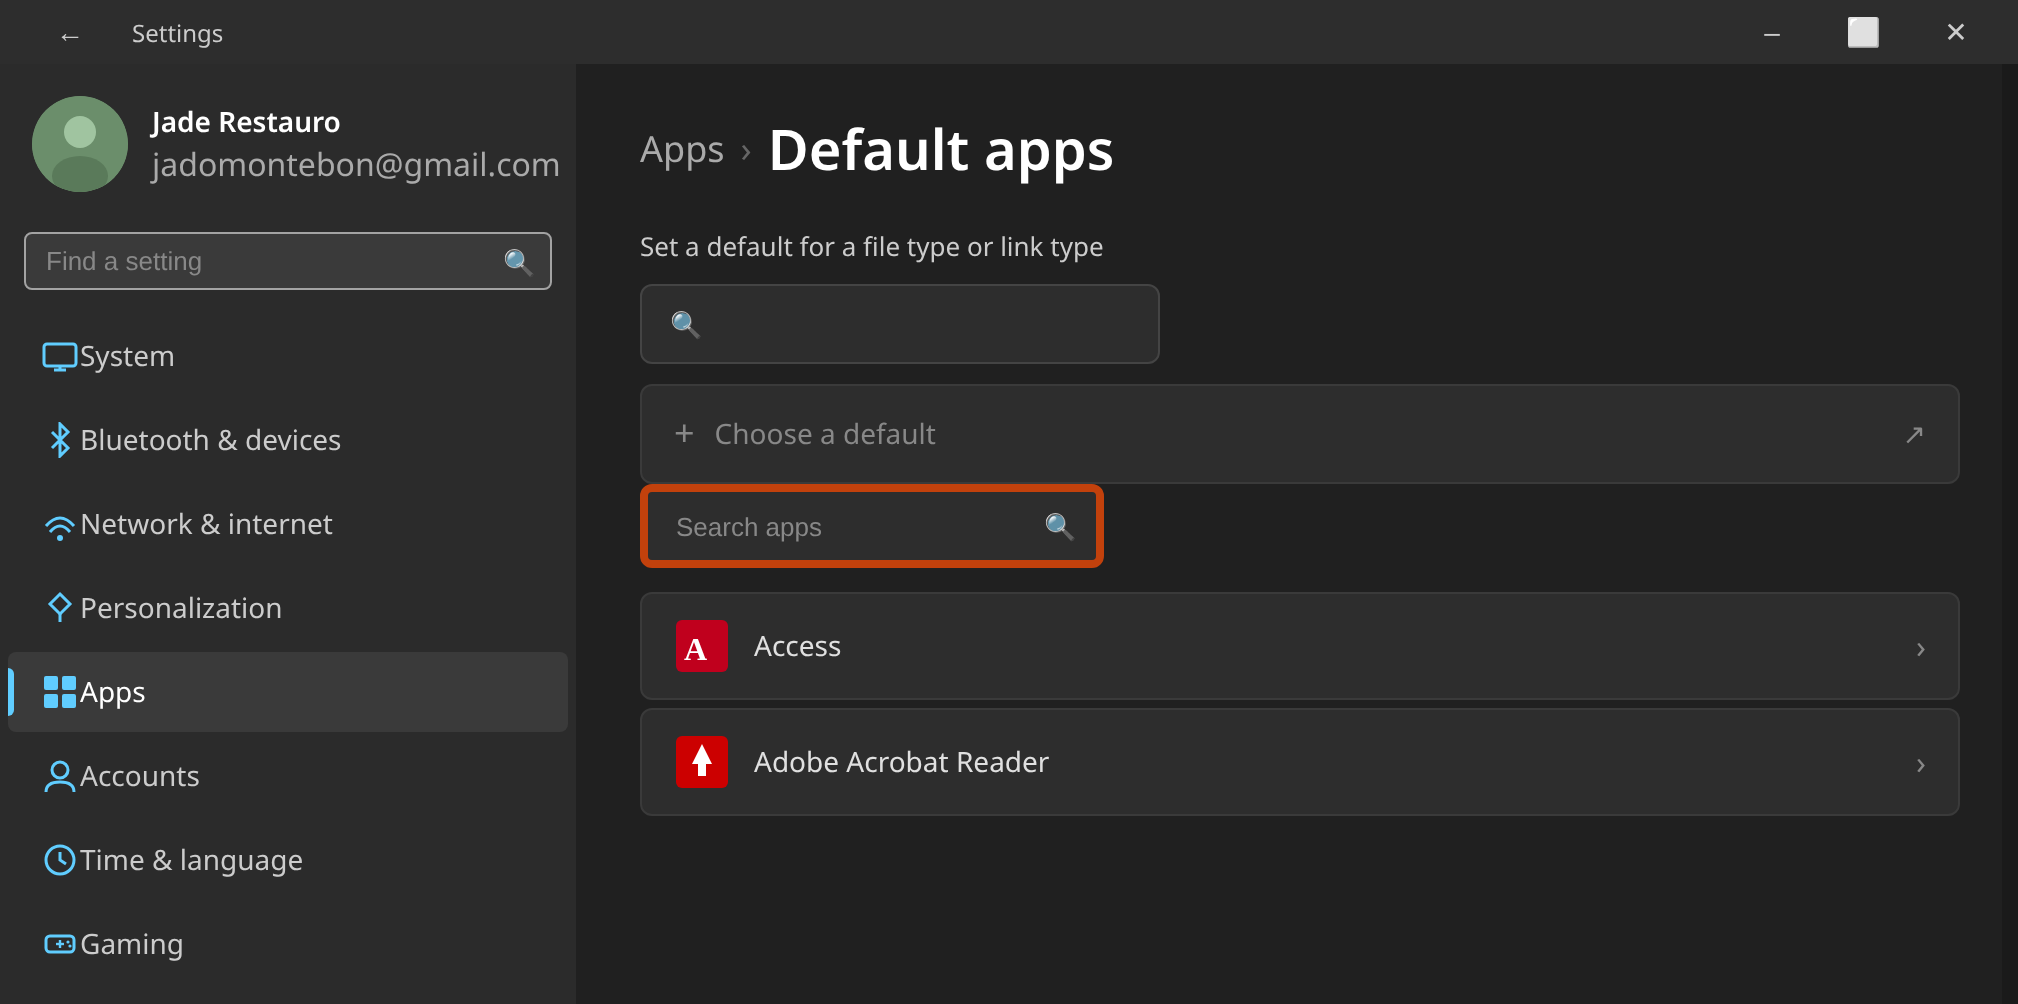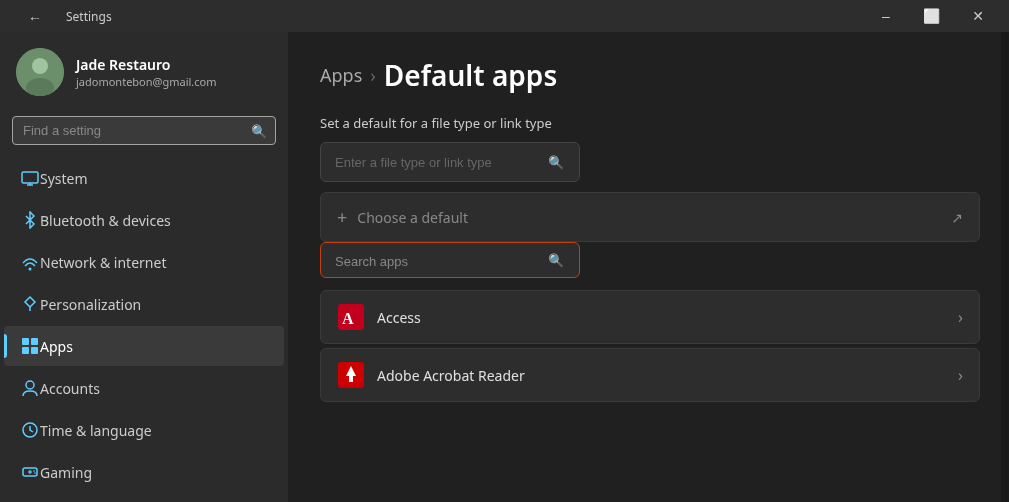--- a/index.html
+++ b/index.html
@@ -81,21 +81,21 @@
       background: #6b8e6b;
       display: flex;
       align-items: center;
       justify-content: center;
       overflow: hidden;
       flex-shrink: 0;
     }
     .avatar svg { width: 48px; height: 48px; }
     .user-info { display: flex; flex-direction: column; }
     .user-name { font-size: 14px; font-weight: 600; color: #fff; }
-    .user-email { font-size: 11px; color: #aaa; }
+    .user-email { font-size: 16px; color: #aaa; }
 
     .search-box {
       margin: 8px 12px 12px 12px;
       position: relative;
     }
     .search-input {
       width: 100%;
       background: #3a3a3a;
       border: 1px solid #a3a3a3;
       border-radius: 4px;
@@ -221,26 +221,26 @@
     .external-link-icon { color: #888; font-size: 14px; }
 
     .apps-section-title {
       font-size: 13px;
       color: #ccc;
       margin: 20px 0 10px 0;
     }
 
     .search-apps-box {
       background: #2d2d2d;
-      border: 1px solid #c2410c;
+      border: 4px solid #c2410c;
       border-radius: 6px;
       padding: 8px 14px;
       display: flex;
-      align-items: flex-end;
-      width: 260px;
+      align-items: center;
+      width: 232px;
       gap: 8px;
       margin-bottom: 12px;
     }
     .search-apps-input {
       background: transparent;
       border: none;
       outline: none;
       color: #ccc;
       font-size: 13px;
       flex: 1;
@@ -426,21 +426,20 @@
 
     <div class="breadcrumb">
       <span class="breadcrumb-link">Apps</span>
       <span class="breadcrumb-sep">›</span>
       <span class="page-title">Default apps</span>
     </div>
 
     <div class="section-title">Set a default for a file type or link type</div>
 
     <div class="file-type-box">
-      <input class="file-type-input" type="text" placeholder="Enter a file type or link type" style="">
       <span style="color:#888; font-size:13px;">🔍</span>
     </div>
 
     <div class="choose-default-row">
       <div class="choose-default-left">
         <span class="plus-icon">+</span>
         <span>Choose a default</span>
       </div>
       <span class="external-link-icon">↗</span>
     </div>

